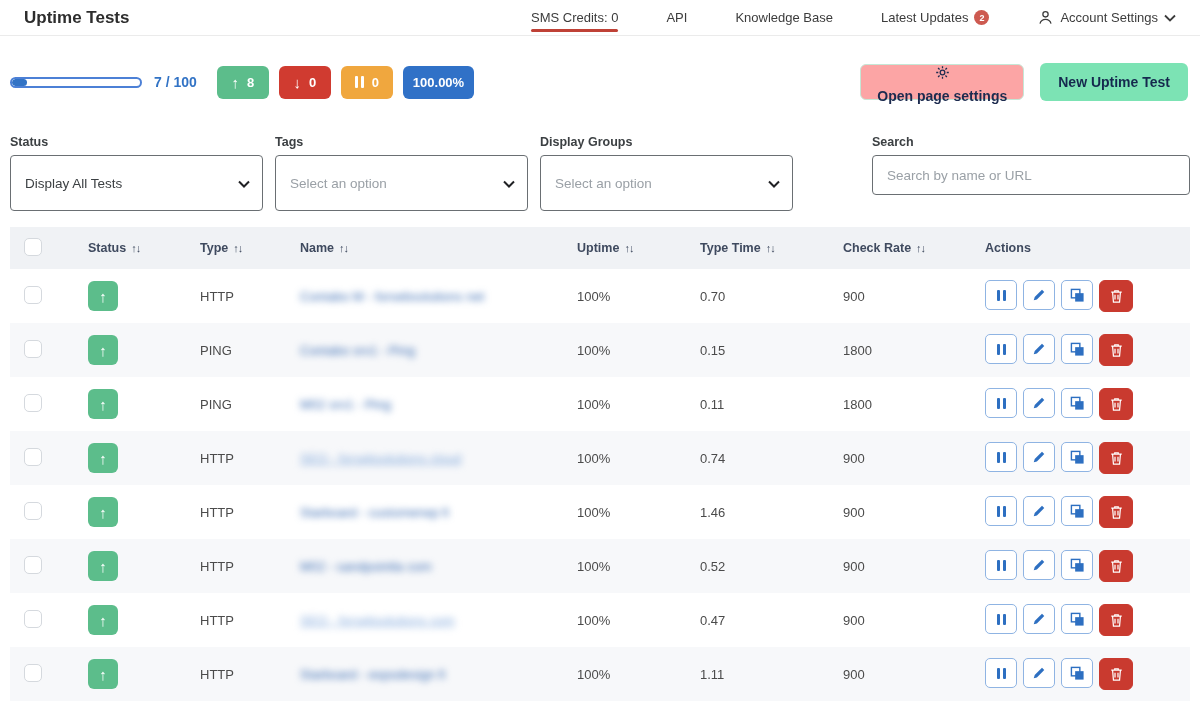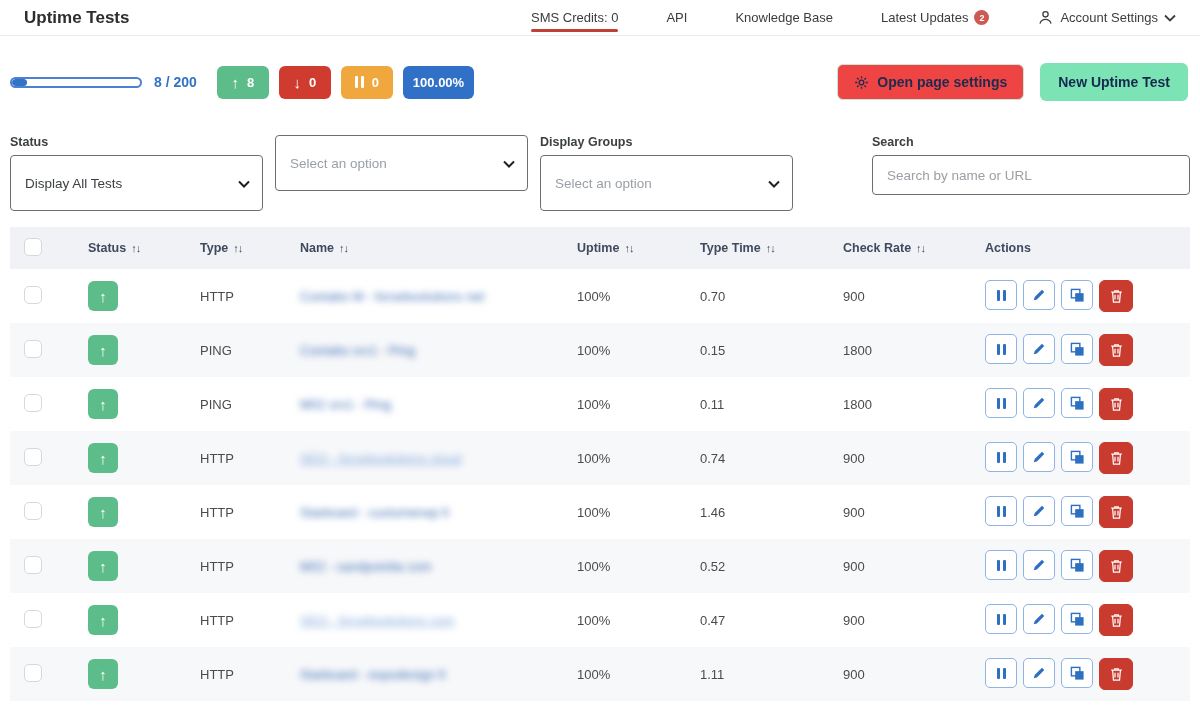--- a/index.html
+++ b/index.html
@@ -23,21 +23,21 @@
   .pill { height:33px; min-width:52px; padding:0 10px; border-radius:6px; display:inline-flex; align-items:center; justify-content:center; gap:8px; color:#fff; font-size:13px; font-weight:bold; }
   .pill-green  { background:#5cbd8b; }
   .pill-red    { background:#d03b30; }
   .pill-orange { background:#f0a73e; }
   .pill-blue   { background:#3071c7; }
   .pill .glyph { font-size:15px; font-weight:bold; }
   .pause-bars { display:inline-flex; gap:3px; }
   .pause-bars i { display:block; width:3px; height:12px; background:#fff; border-radius:1px; }
 
   .stats-right { display:flex; align-items:center; gap:16px; padding-right:2px; }
-  .btn-outline { height:36px; padding:0 16px; background:#ef4444; border:1px solid #c5e7d6; border-radius:6px; color:#1d2b4f; font-size:14px; font-weight:bold; display:inline-flex; align-items:center; gap:8px; cursor:pointer; font-family:inherit; }
+  .btn-outline { height:36px; padding:0 16px; background:#fca5a5; border:1px solid #c5e7d6; border-radius:6px; color:#1d2b4f; font-size:14px; font-weight:bold; display:inline-flex; align-items:center; gap:8px; cursor:pointer; font-family:inherit;flex-direction:column; }
   .btn-mint { height:38px; padding:0 18px; background:#7ce3b4; border:none; border-radius:6px; color:#15294e; font-size:14px; font-weight:bold; cursor:pointer; font-family:inherit; }
 
   
   .filters { margin-top:34px; padding:0 10px; display:flex; gap:12px; }
   .fgroup { display:flex; flex-direction:column; }
   .fgroup label { font-size:12.5px; font-weight:bold; color:#3c4043; margin-bottom:6px; }
   .fbox { width:253px; height:56px; border:1px solid #6a6f73; border-radius:4px; background:#fff; display:flex; align-items:center; padding:0 14px; font-size:13.5px; cursor:pointer; position:relative; }
   .fbox .val { color:#3c4043; }
   .fbox .ph  { color:#9aa0a6; }
   .fbox .chev { position:absolute; right:12px; }
@@ -92,21 +92,21 @@
       </span>
     </a>
   </nav>
 </header>
 
 <section class="statsbar">
   <div class="stats-left">
     <div class="progress">
         <div class="progress-fill" style="width: 12%;"></div>
       </div>
-    <span class="progress-text">8 / 200</span>
+    <span class="progress-text">7 / 100</span>
     <span class="pill pill-green">
       <span class="glyph">↑</span>
       <span>8</span>
     </span>
     <span class="pill pill-red">
       <span class="glyph">↓</span>
       <span>0</span>
     </span>
     <span class="pill pill-orange">
       <span class="pause-bars">
@@ -135,20 +135,21 @@
   <div class="fgroup">
     <label>Status</label>
     <div class="fbox">
       <span class="val">Display All Tests</span>
       <span class="chev"><svg width="12" height="8" viewBox="0 0 12 8" fill="none" stroke="#202124" stroke-width="2">
             <path d="M1 1.5l5 5 5-5"></path>
           </svg></span>
     </div>
   </div>
   <div class="fgroup">
+    <label>Tags</label>
     <div class="fbox">
       <span class="ph">Select an option</span>
       <span class="chev"><svg width="12" height="8" viewBox="0 0 12 8" fill="none" stroke="#202124" stroke-width="2">
             <path d="M1 1.5l5 5 5-5"></path>
           </svg></span>
     </div>
   </div>
   <div class="fgroup">
     <label>Display Groups</label>
     <div class="fbox">

